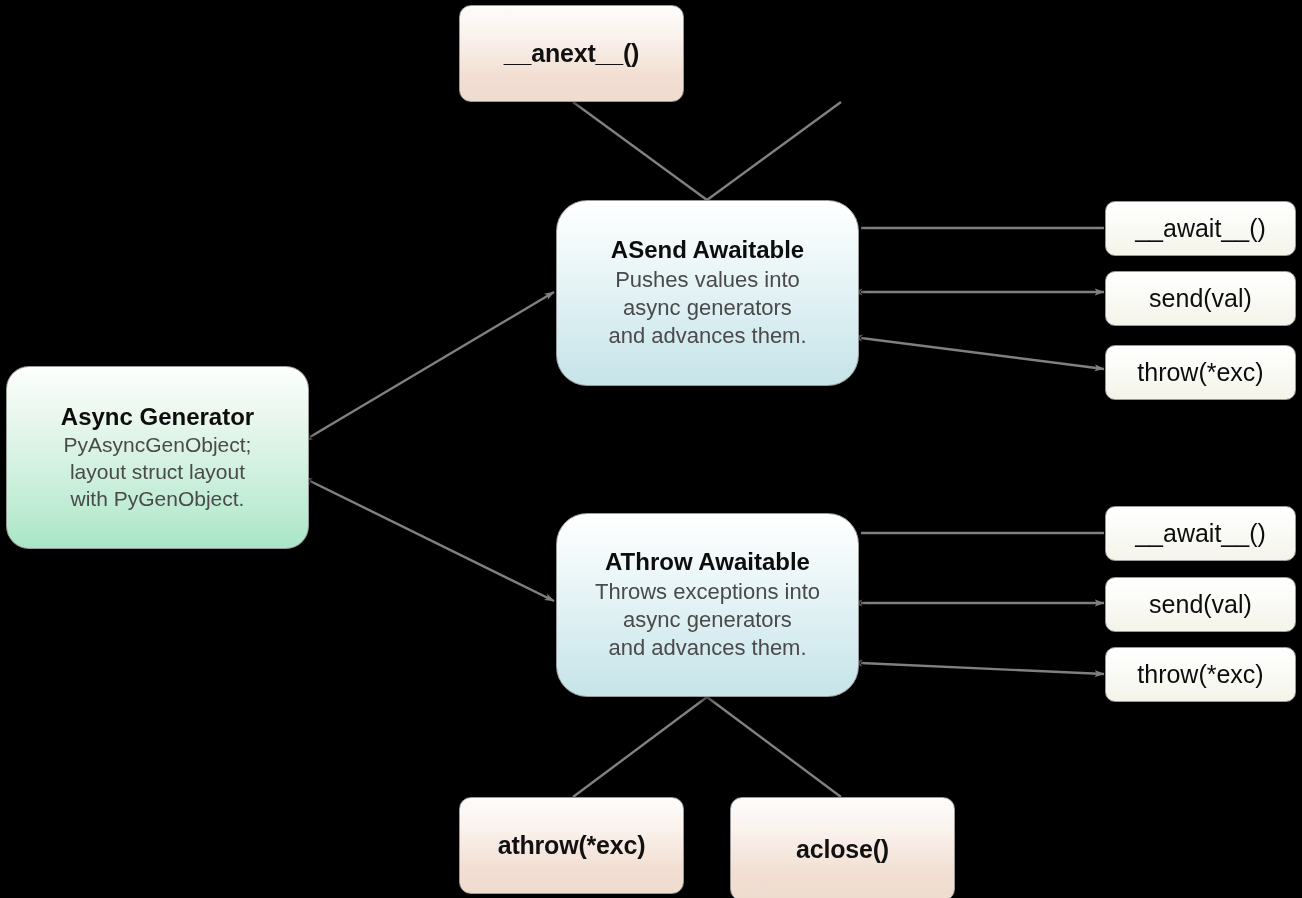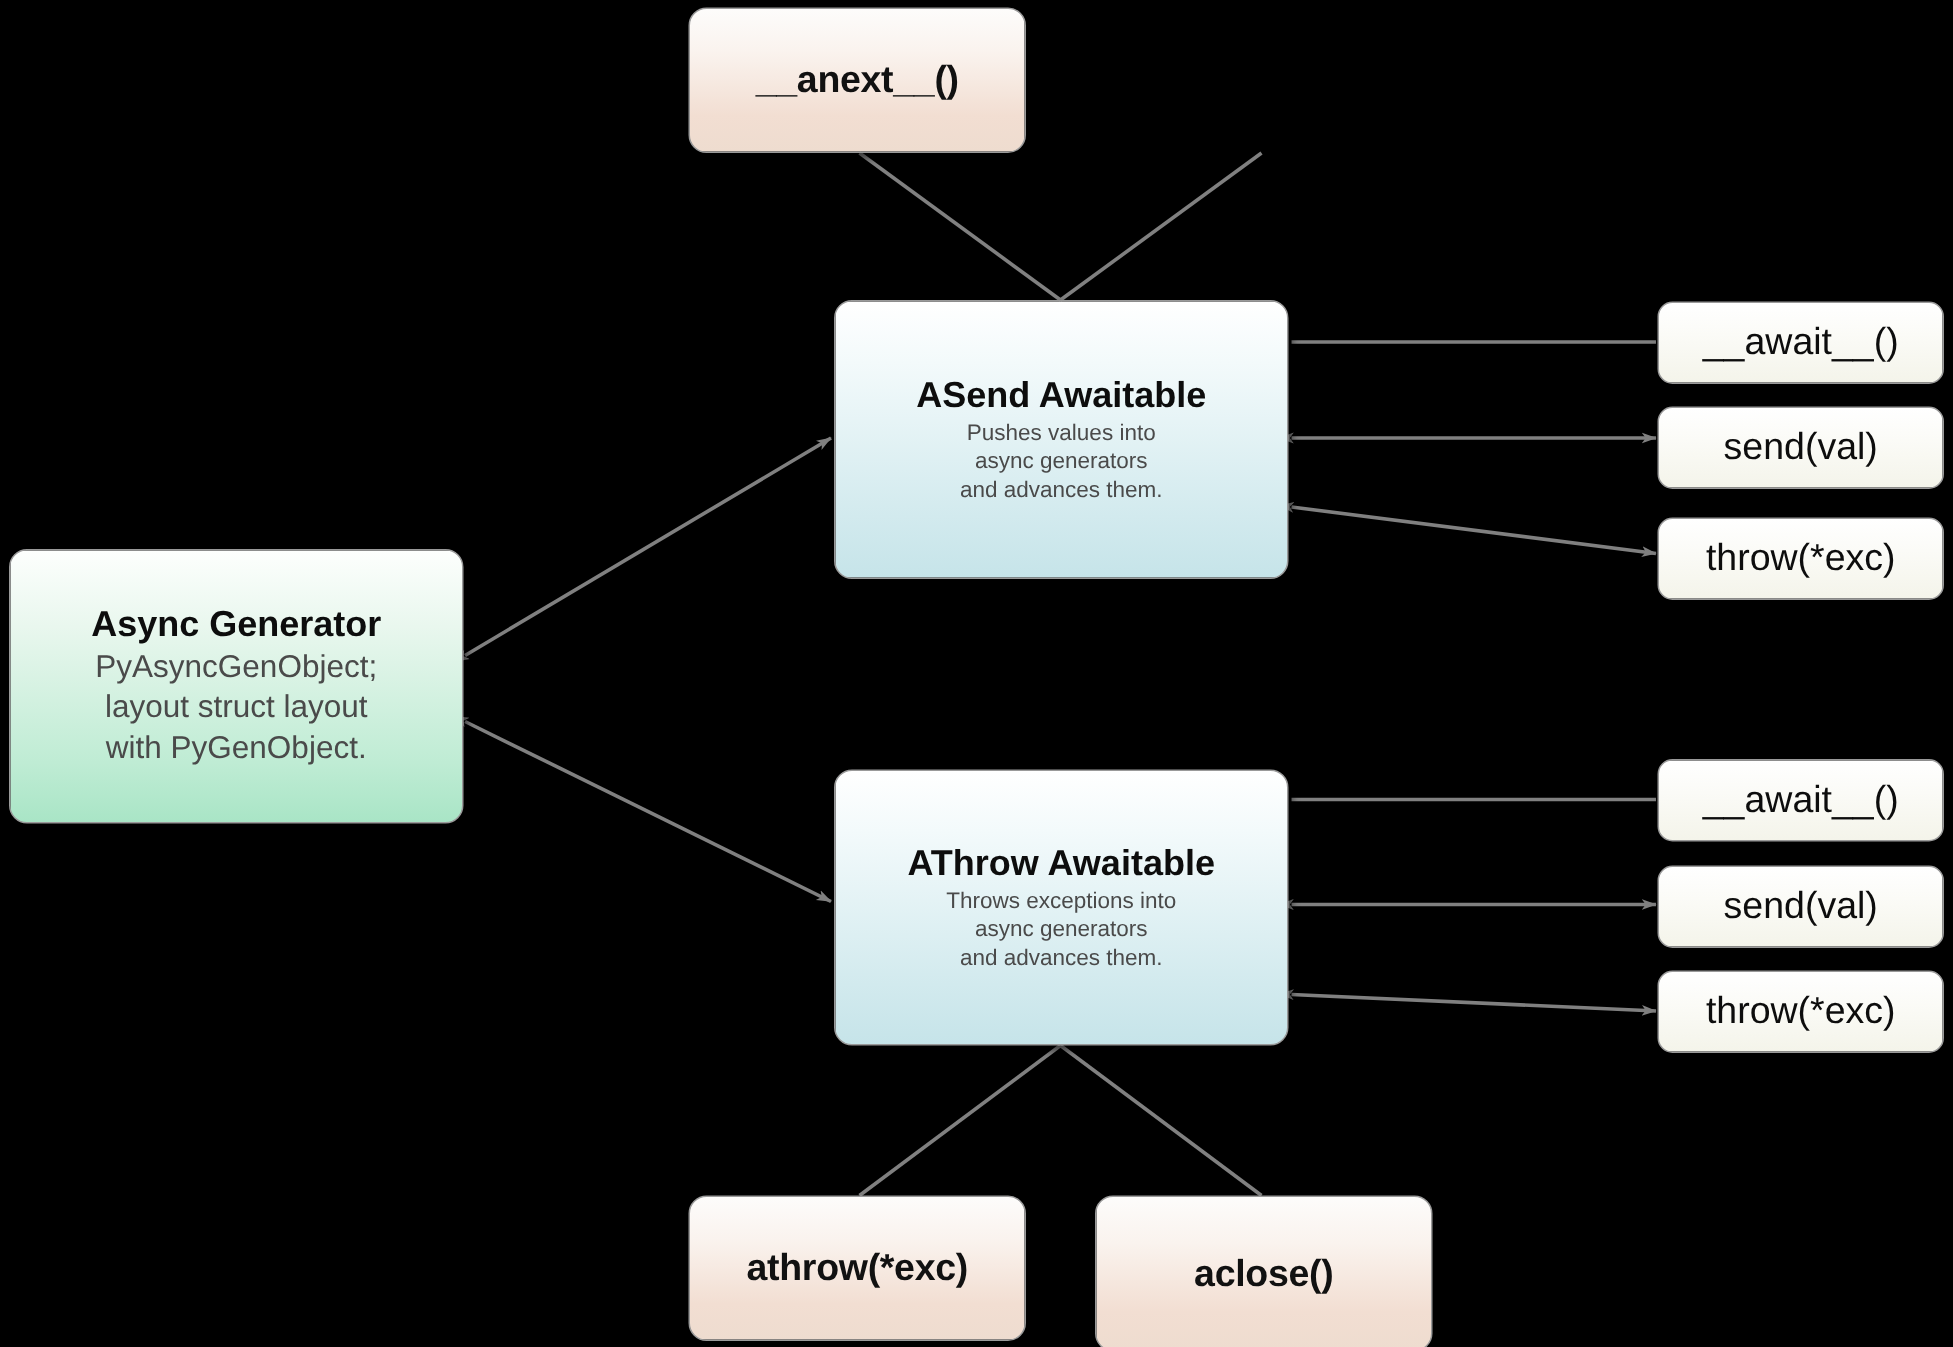--- a/index.html
+++ b/index.html
@@ -45,48 +45,50 @@
   .node.method .title {
     font-size: 25px;
     font-weight: bold;
     color: #111111;
     letter-spacing: -0.2px;
   }
   
   .node.generator {
     background: linear-gradient(to bottom, #fdfffd 0%, #e9f7ee 28%, #bfecd4 78%, #a9e5c6 100%);
     padding: 10px 12px;
+    border-radius: 23px;
   }
   .node.generator .title {
     font-size: 24px;
     font-weight: bold;
     color: #0d0d0d;
     margin-bottom: 1px;
     line-height: 1.2;
   }
   .node.generator .desc {
     font-size: 21px;
     color: #4a4a4a;
     line-height: 1.27;
     white-space: pre-line;
   }
   
   .node.awaitable {
     background: linear-gradient(to bottom, #ffffff 0%, #f3fafb 22%, #d2eaee 78%, #c6e4e9 100%);
     padding: 20px 12px;
+    border-radius: 31px;
   }
   .node.awaitable .title {
     font-size: 24px;
     font-weight: bold;
     color: #0d0d0d;
     margin-bottom: 1px;
     line-height: 1.2;
   }
   .node.awaitable .desc {
-    font-size: 15px;
+    font-size: 22px;
     color: #4a4a4a;
     line-height: 1.27;
     white-space: pre-line;
   }
   
   .node.slot {
     background: linear-gradient(to bottom, #ffffff 0%, #fbfbf7 40%, #f4f4ea 100%);
     border-radius: 10px;
     justify-content: center;
   }

